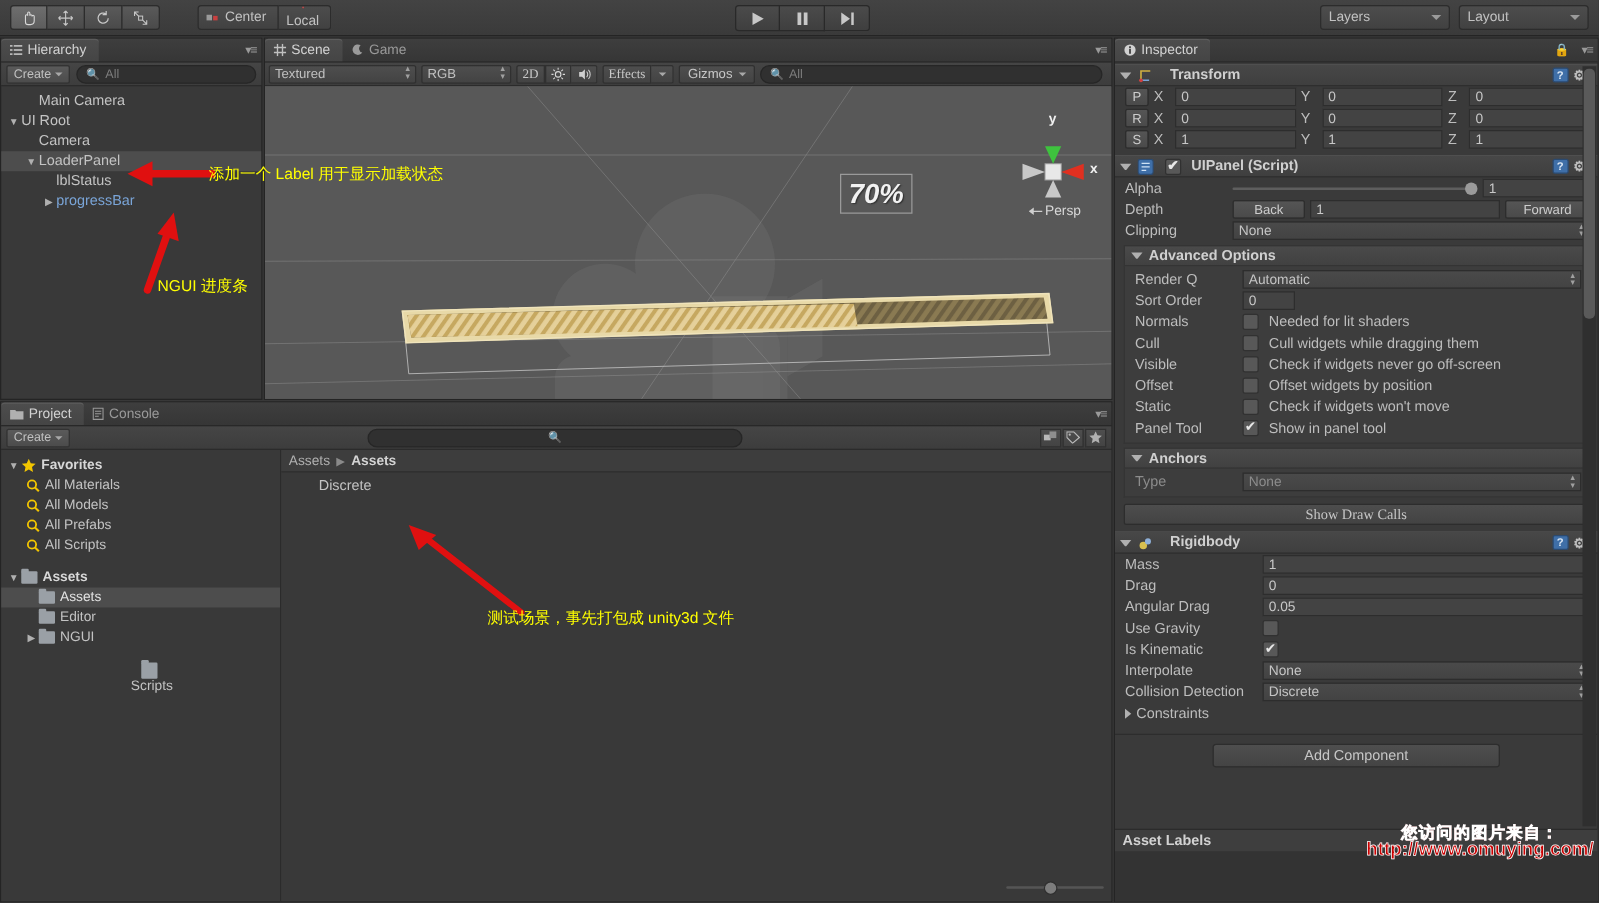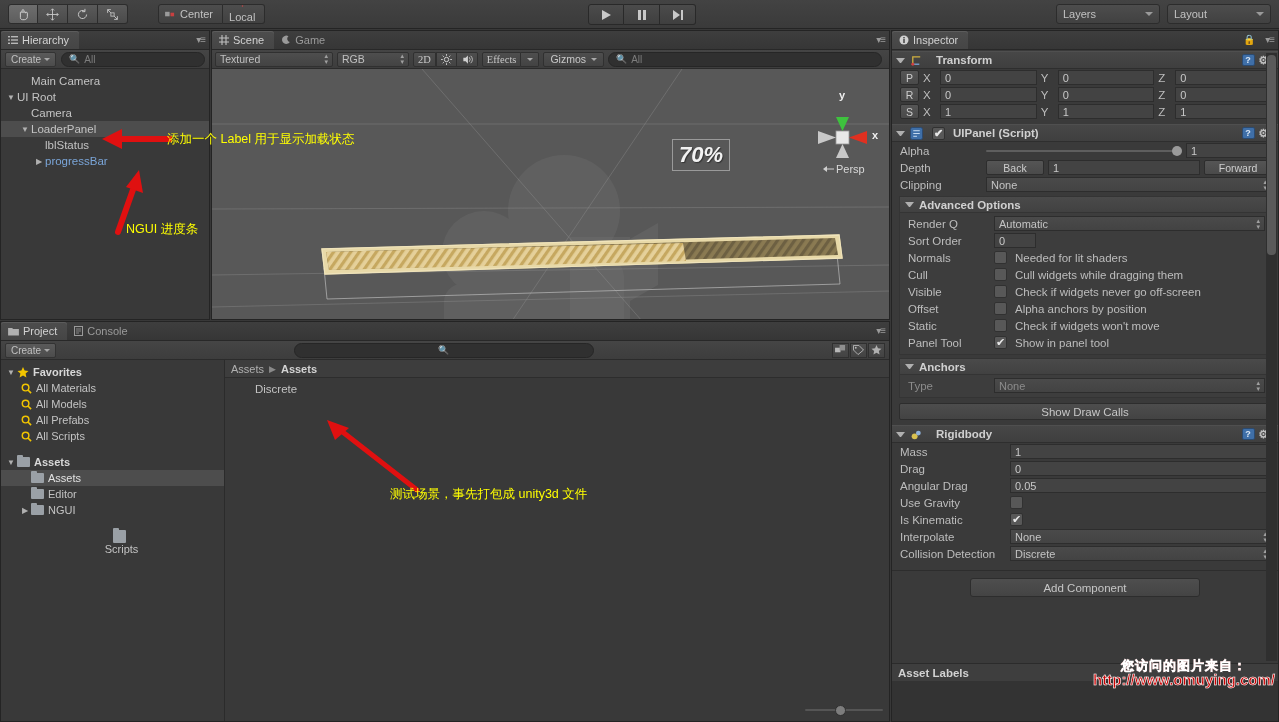--- a/index.html
+++ b/index.html
@@ -236,21 +236,21 @@
     border: 1px solid #343434; display: flex; align-items: center; gap: 5px; padding: 0 5px;
     font-weight: bold; color: #d0d0d0; font-size: 11.5px;
   }
   .section-box { margin: 0 6px 3px 7px; border: 1px solid #343434; border-top: none; padding: 2px 0 3px 0; background: #3d3d3d; }
   .slider-track { flex: 1; height: 2px; background: #5e5e5e; border-radius: 1px; position: relative; margin-right: 4px; }
   .slider-knob { position: absolute; right: -4px; top: -4px; width: 10px; height: 10px; border-radius: 50%; background: #9a9a9a; }
   .wide-btn {
     margin: 5px 7px; height: 17px; background: linear-gradient(#4d4d4d, #434343);
     border: 1px solid #2d2d2d; border-radius: 2px;
     display: flex; align-items: center; justify-content: center;
-    color: #c6c6c6; font-size: 11.5px;
+    color: #c6c6c6; font-size: 11.5px; font-family: Liberation Serif, serif;
   }
   .add-comp {
     margin: 7px auto; width: 230px; height: 19px;
     background: linear-gradient(#4e4e4e, #444); border: 1px solid #2d2d2d; border-radius: 3px;
     display: flex; align-items: center; justify-content: center;
     color: #c6c6c6; font-size: 11.5px;
   }
   .asset-labels {
     position: absolute; left: 0; bottom: 0; width: 100%; height: 58px;
     background: #3e3e3e; border-top: 1px solid #2b2b2b;
@@ -804,21 +804,21 @@
               <span class="chk-text">Cull widgets while dragging them</span>
             </div>
             <div class="row">
               <span class="row-label">Visible</span>
               <span class="checkbox"></span>
               <span class="chk-text">Check if widgets never go off-screen</span>
             </div>
             <div class="row">
               <span class="row-label">Offset</span>
               <span class="checkbox"></span>
-              <span class="chk-text">Alpha anchors by position</span>
+              <span class="chk-text">Offset widgets by position</span>
             </div>
             <div class="row">
               <span class="row-label">Static</span>
               <span class="checkbox"></span>
               <span class="chk-text">Check if widgets won't move</span>
             </div>
             <div class="row">
               <span class="row-label">Panel Tool</span>
               <span class="checkbox">✔</span>
               <span class="chk-text">Show in panel tool</span>
@@ -880,20 +880,24 @@
           <span class="ud-arrows">▴<br>▾</span>
         </span>
       </div>
       <div class="row">
         <span class="row-label wide">Collision Detection</span>
         <span class="popup">
           <span>Discrete</span>
           <span class="ud-arrows">▴<br>▾</span>
         </span>
       </div>
+      <div class="row">
+        <span class="tri-right" style="margin-left:0"></span>
+        <span style="color:#bdbdbd;font-size:11.5px">Constraints</span>
+      </div>
 
       <div style="border-top:1px solid #2d2d2d;margin-top:8px"></div>
       <div class="add-comp">Add Component</div>
     </div>
 
     <div class="insp-scroll">
       <div class="insp-thumb"></div>
     </div>
 
     <div class="asset-labels">

